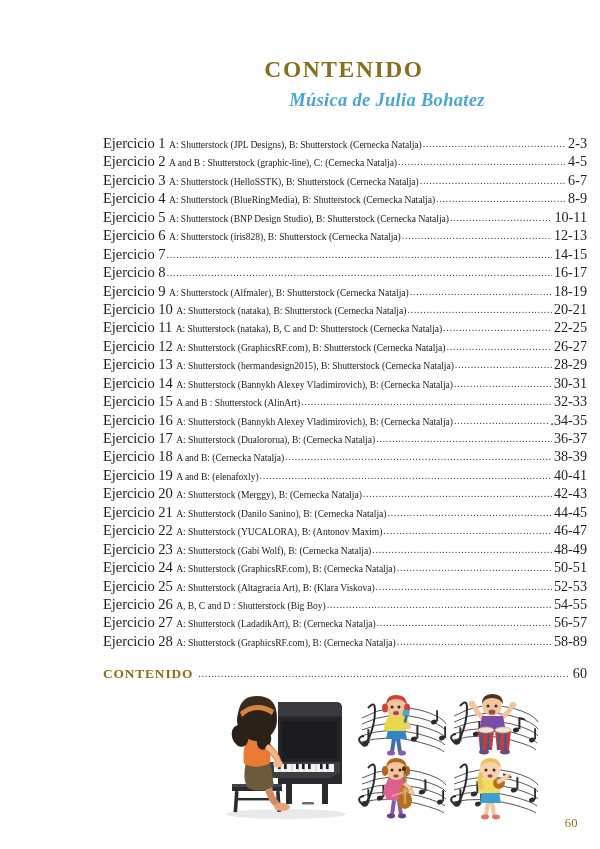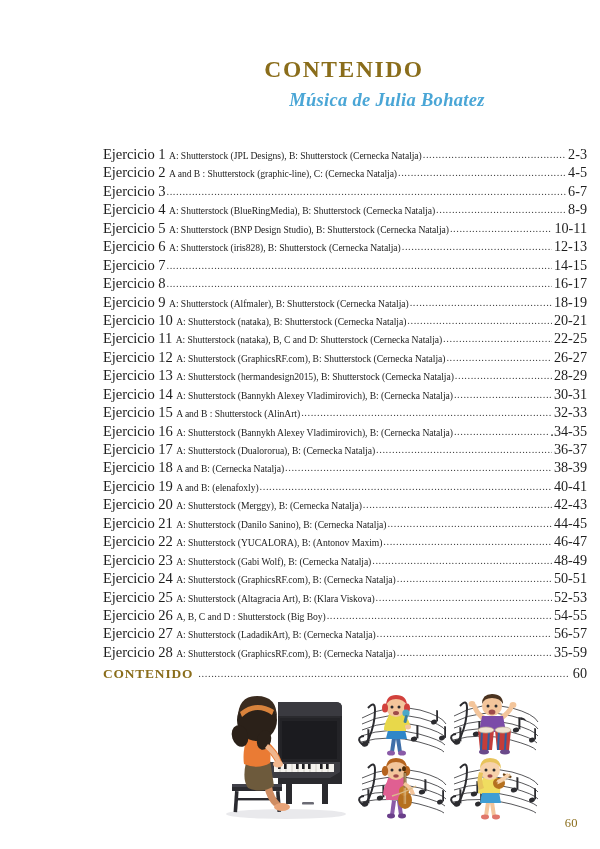--- a/index.html
+++ b/index.html
@@ -47,21 +47,21 @@
     font-weight: bold;
     font-size: 18.5px;
     letter-spacing: 0.3px;
     color: #4aa6d6;
     padding-left: 43px;
   }
 
   
   .toc {
     position: absolute;
-    top: 146px;
+    top: 135px;
     left: 59px;
     width: 484px;
   }
   .toc-row {
     display: flex;
     align-items: baseline;
     white-space: nowrap;
     height: 18.45px;
     overflow: hidden;
   }
@@ -204,20 +204,21 @@
         <span class="toc-pages">2-3</span>
       </div>
       <div class="toc-row">
         <span class="toc-label">Ejercicio 2</span>
         <span class="toc-credit">A and B : Shutterstock (graphic-line), C: (Cernecka Natalja)</span>
         <span class="toc-leader"></span>
         <span class="toc-pages">4-5</span>
       </div>
       <div class="toc-row">
         <span class="toc-label">Ejercicio 3</span>
+        <span class="toc-credit">A: Shutterstock (HelloSSTK), B: Shutterstock (Cernecka Natalja)</span>
         <span class="toc-leader"></span>
         <span class="toc-pages">6-7</span>
       </div>
       <div class="toc-row">
         <span class="toc-label">Ejercicio 4</span>
         <span class="toc-credit">A: Shutterstock (BlueRingMedia), B: Shutterstock (Cernecka Natalja)</span>
         <span class="toc-leader"></span>
         <span class="toc-pages">8-9</span>
       </div>
       <div class="toc-row">
@@ -353,21 +354,21 @@
       <div class="toc-row">
         <span class="toc-label">Ejercicio 27</span>
         <span class="toc-credit">A: Shutterstock (LadadikArt), B: (Cernecka Natalja)</span>
         <span class="toc-leader"></span>
         <span class="toc-pages">56-57</span>
       </div>
       <div class="toc-row">
         <span class="toc-label">Ejercicio 28</span>
         <span class="toc-credit">A: Shutterstock (GraphicsRF.com), B: (Cernecka Natalja)</span>
         <span class="toc-leader"></span>
-        <span class="toc-pages">35-59</span>
+        <span class="toc-pages">58-89</span>
       </div>
     </div>
 
   <div class="toc-final">
     <span class="final-label">CONTENIDO</span>
     <span class="final-leader"></span>
     <span class="final-pages">60</span>
   </div>
 
   <div class="page-number">60</div>

